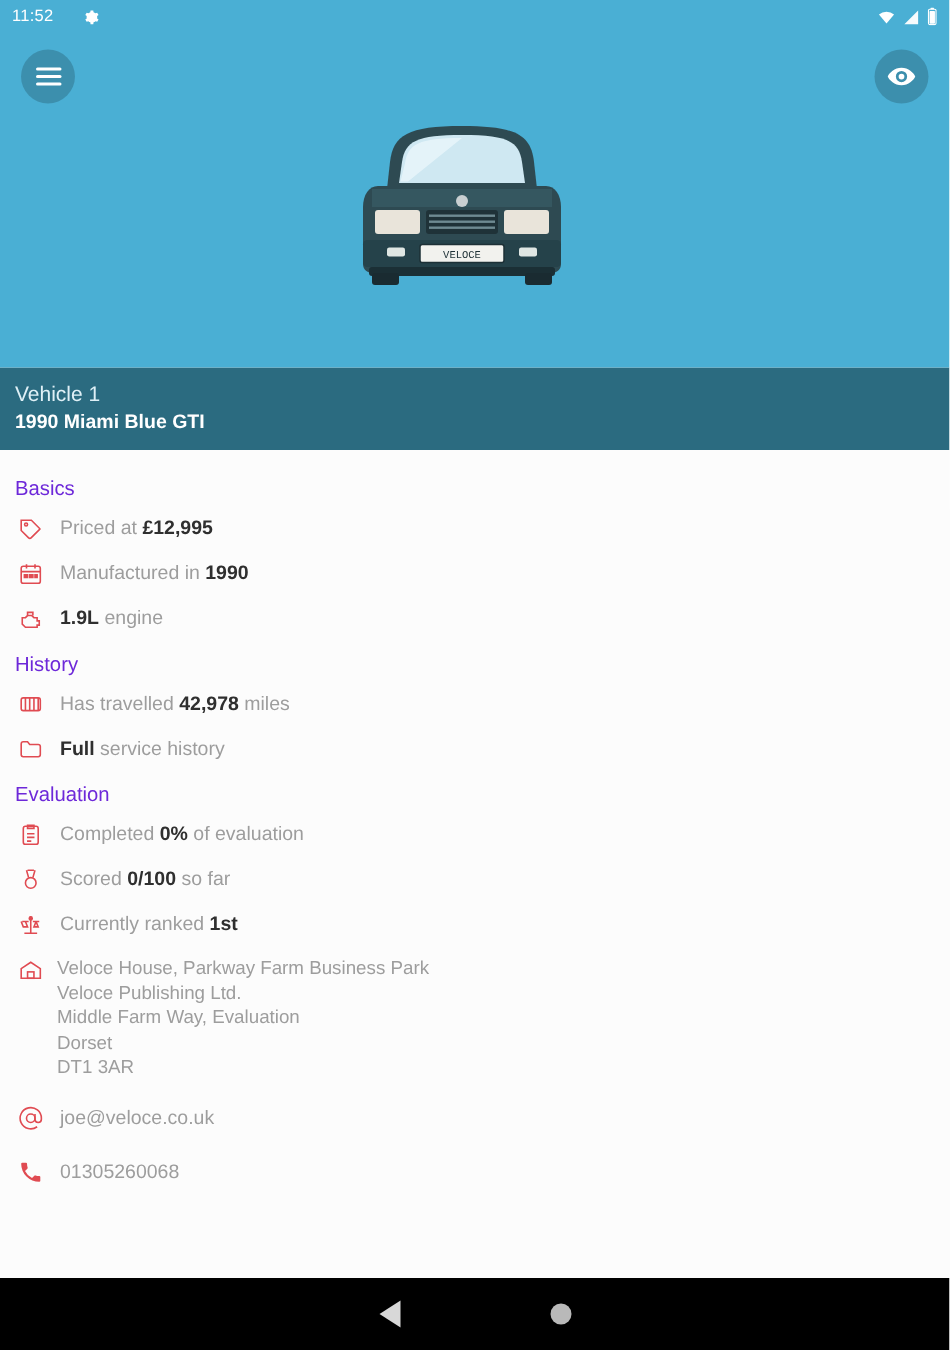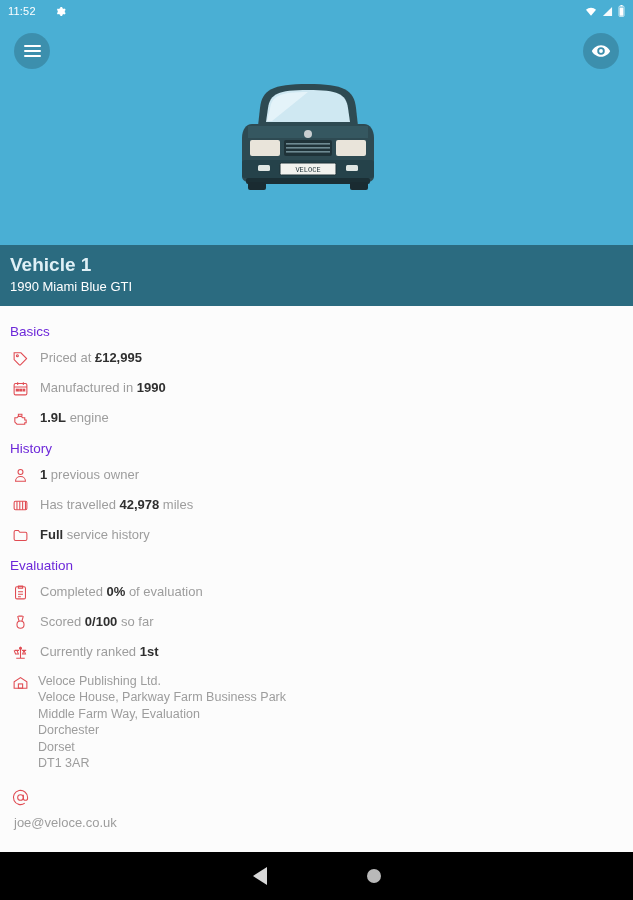--- a/index.html
+++ b/index.html
@@ -65,22 +65,22 @@
     display: flex; justify-content: center;
   }
 
   
   .titleband {
     background: #2b6b80;
     color: #ffffff;
     padding: 9px 10px 12px 10px;
     flex: 0 0 auto;
   }
-  .titleband .t1 { font-size: 19px; font-weight: 700; color: #dff0f6; line-height: 1.15; }
-  .titleband .t2 { font-size: 13px; font-weight: normal; margin-top: 3px; color: #ffffff; }
+  .titleband .t1 { font-size: 14px; font-weight: 400; color: #dff0f6; line-height: 1.15; }
+  .titleband .t2 { font-size: 13px; font-weight: bold; margin-top: 3px; color: #ffffff; }
 
   
   .content {
     flex: 1 1 auto;
     background: #fcfcfc;
     padding: 10px 0 0 0;
     overflow: hidden;
   }
   .section-head {
     font-size: 13.5px;
@@ -250,29 +250,20 @@
         <svg width="17" height="17" viewBox="0 0 24 24" fill="none" stroke="#e04b52" stroke-width="1.5">
             <path d="M4 14v-3h3l2-2h4l2 2h3v3h2v4h-2v2H7l-3-3z"></path>
             <path d="M9 9V6h5v3"></path>
           </svg>
       </span>
       <span class="rtext"><span></span><b>1.9L</b><span> engine</span></span>
     </div>
 
     <div class="section-head">History</div>
 
-    <div class="row">
-      <span class="ricon">
-        <svg width="17" height="17" viewBox="0 0 24 24" fill="none" stroke="#e04b52" stroke-width="1.5">
-            <circle cx="12" cy="7" r="3.5"></circle>
-            <path d="M5 20c0-4 3.2-6.5 7-6.5s7 2.5 7 6.5z"></path>
-          </svg>
-      </span>
-      <span class="rtext"><span></span><b>1</b><span> previous owner</span></span>
-    </div>
 
     <div class="row">
       <span class="ricon">
         <svg width="17" height="17" viewBox="0 0 24 24" fill="none" stroke="#e04b52" stroke-width="1.5">
             <rect x="3" y="6" width="18" height="12" rx="2"></rect>
             <path d="M7 6v12M11 6v12M15 6v12M19 6v12"></path>
           </svg>
       </span>
       <span class="rtext"><span>Has travelled </span><b>42,978</b><span> miles</span></span>
     </div>
@@ -322,30 +313,29 @@
 
 
     <div class="row">
       <span class="ricon">
         <svg width="17" height="17" viewBox="0 0 24 24" fill="none" stroke="#e04b52" stroke-width="1.5">
             <path d="M3 20V11l9-6 9 6v9z"></path>
             <rect x="9" y="14" width="6" height="6"></rect>
           </svg>
       </span>
       <span class="addr">
+        <div>Veloce House, Parkway Farm Business Park</div>
         <div>Veloce Publishing Ltd.</div>
-        <div>Veloce House, Parkway Farm Business Park</div>
         <div>Middle Farm Way, Evaluation</div>
-        <div>Dorchester</div>
         <div>Dorset</div>
         <div>DT1 3AR</div>
       </span>
     </div>
 
-    <div class="row" style="padding-top:10px;flex-direction:column;">
+    <div class="row" style="padding-top:10px;">
       <span class="ricon">
         <svg width="17" height="17" viewBox="0 0 24 24" fill="none" stroke="#e04b52" stroke-width="1.5">
             <circle cx="12" cy="12" r="4"></circle>
             <path d="M16 8v5a3 3 0 006 0v-1a10 10 0 10-4 8"></path>
           </svg>
       </span>
       <span class="rtext">joe@veloce.co.uk</span>
     </div>
 
     <div class="row" style="padding-top:12px;">

